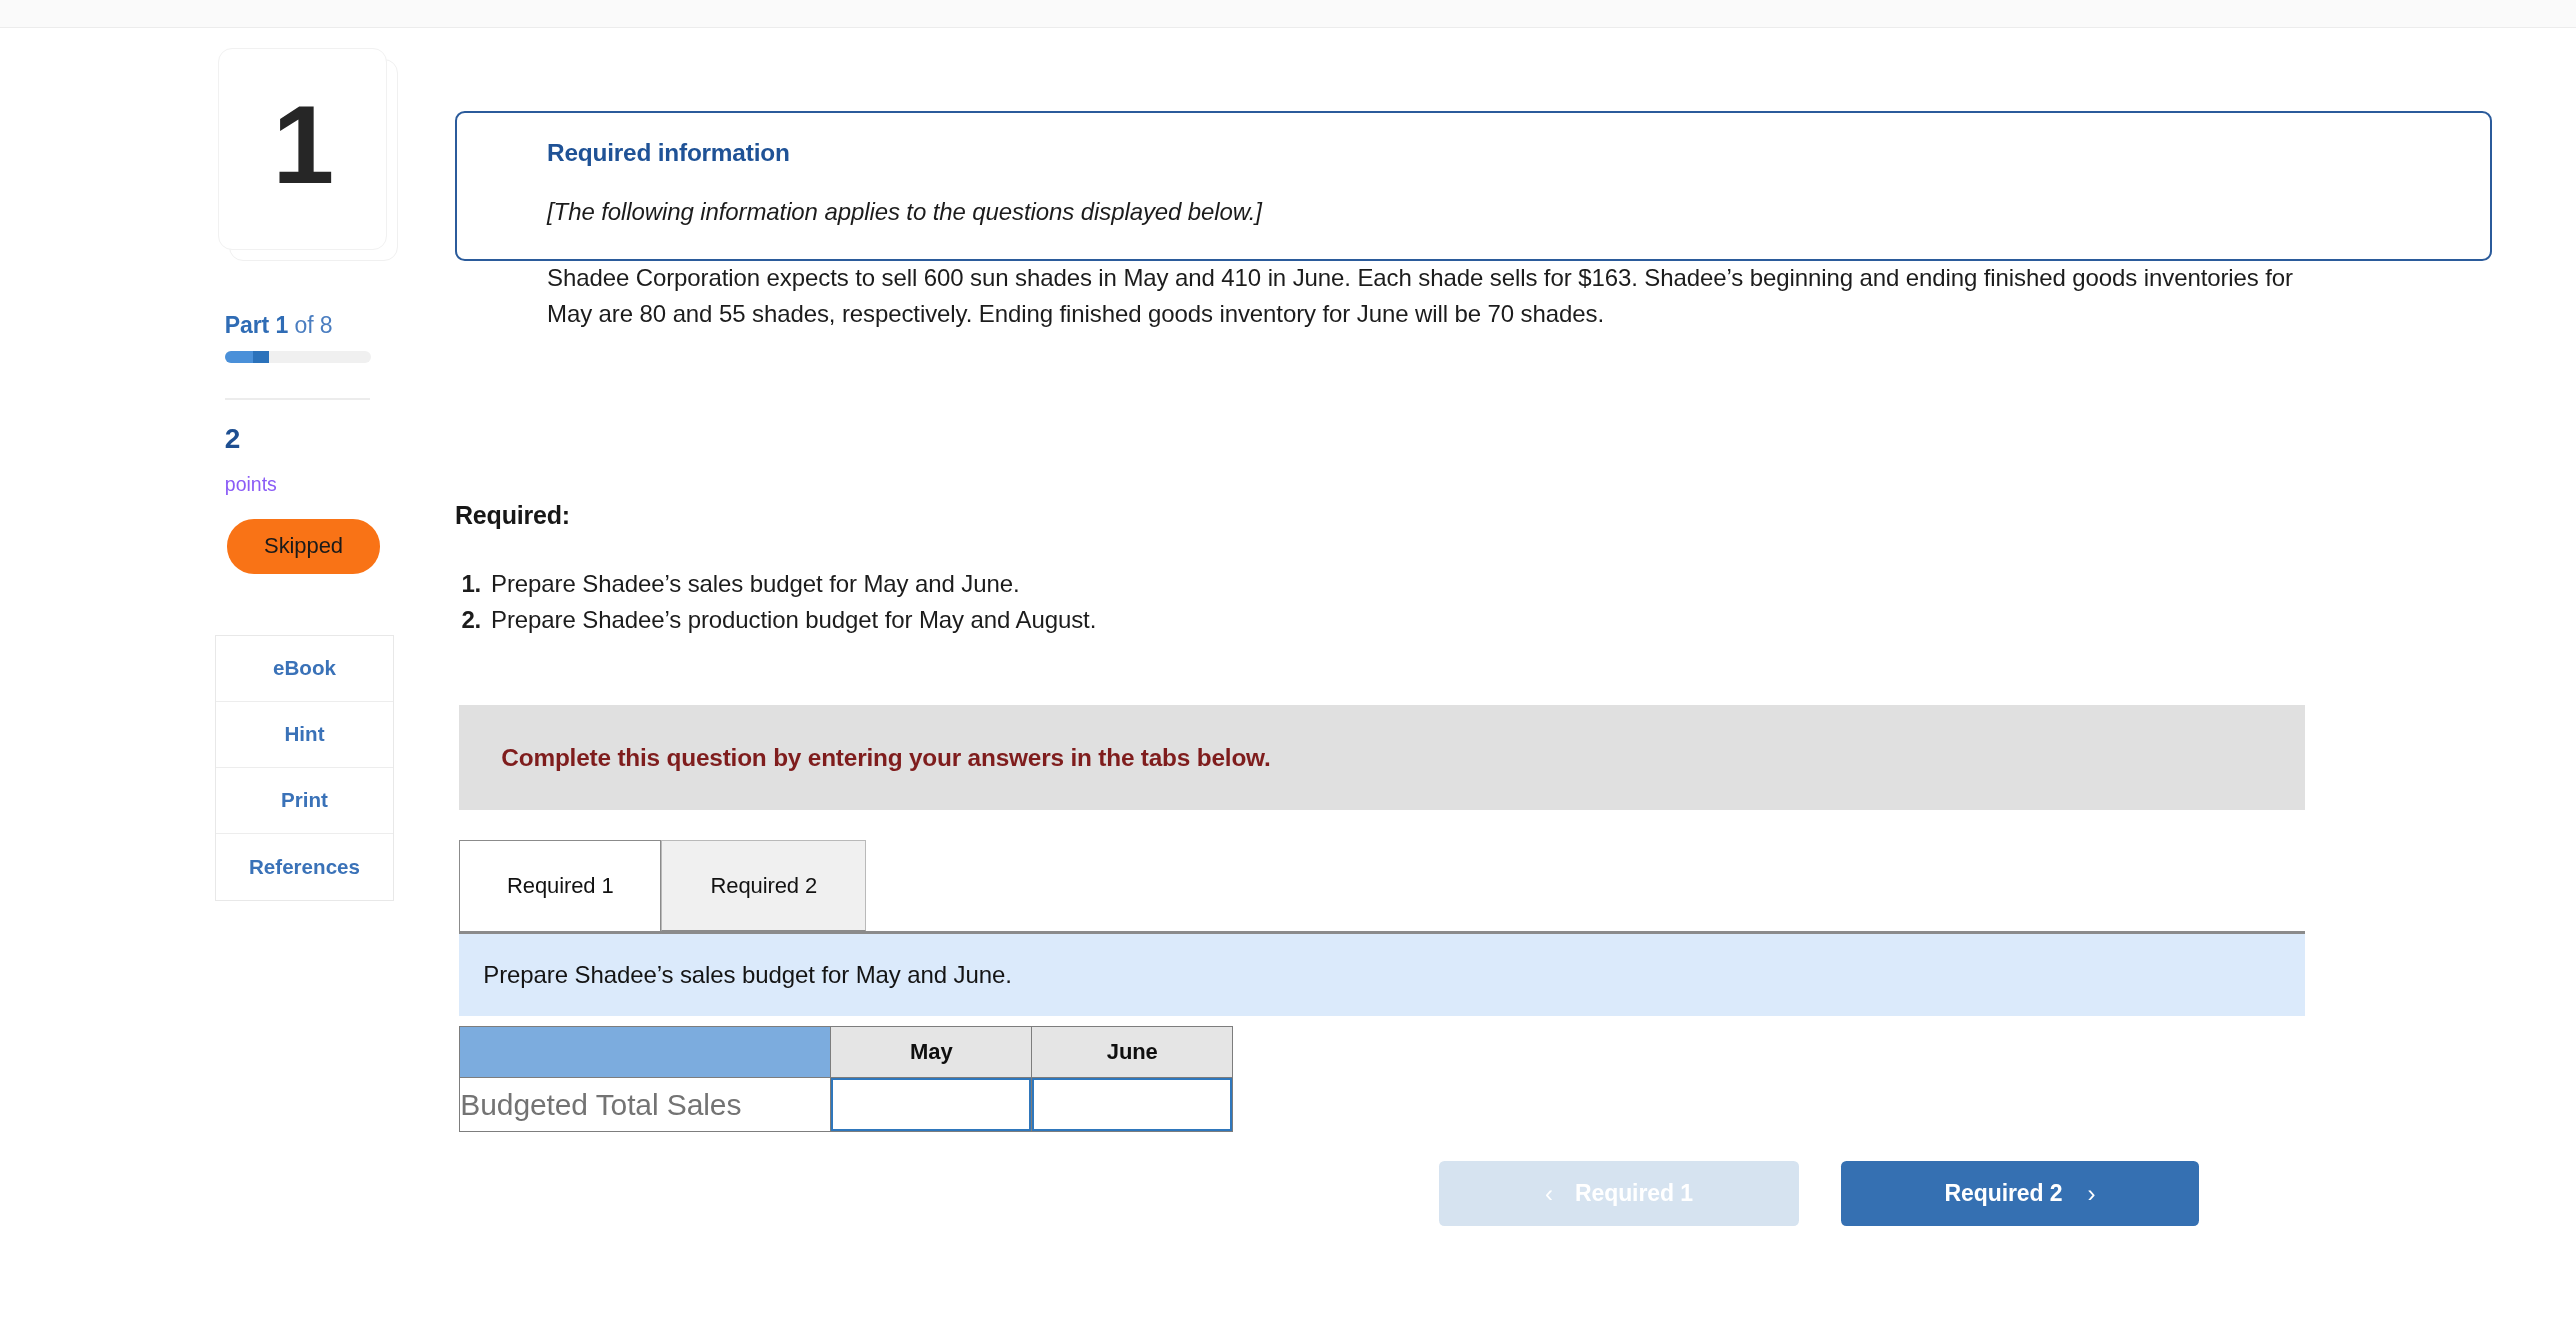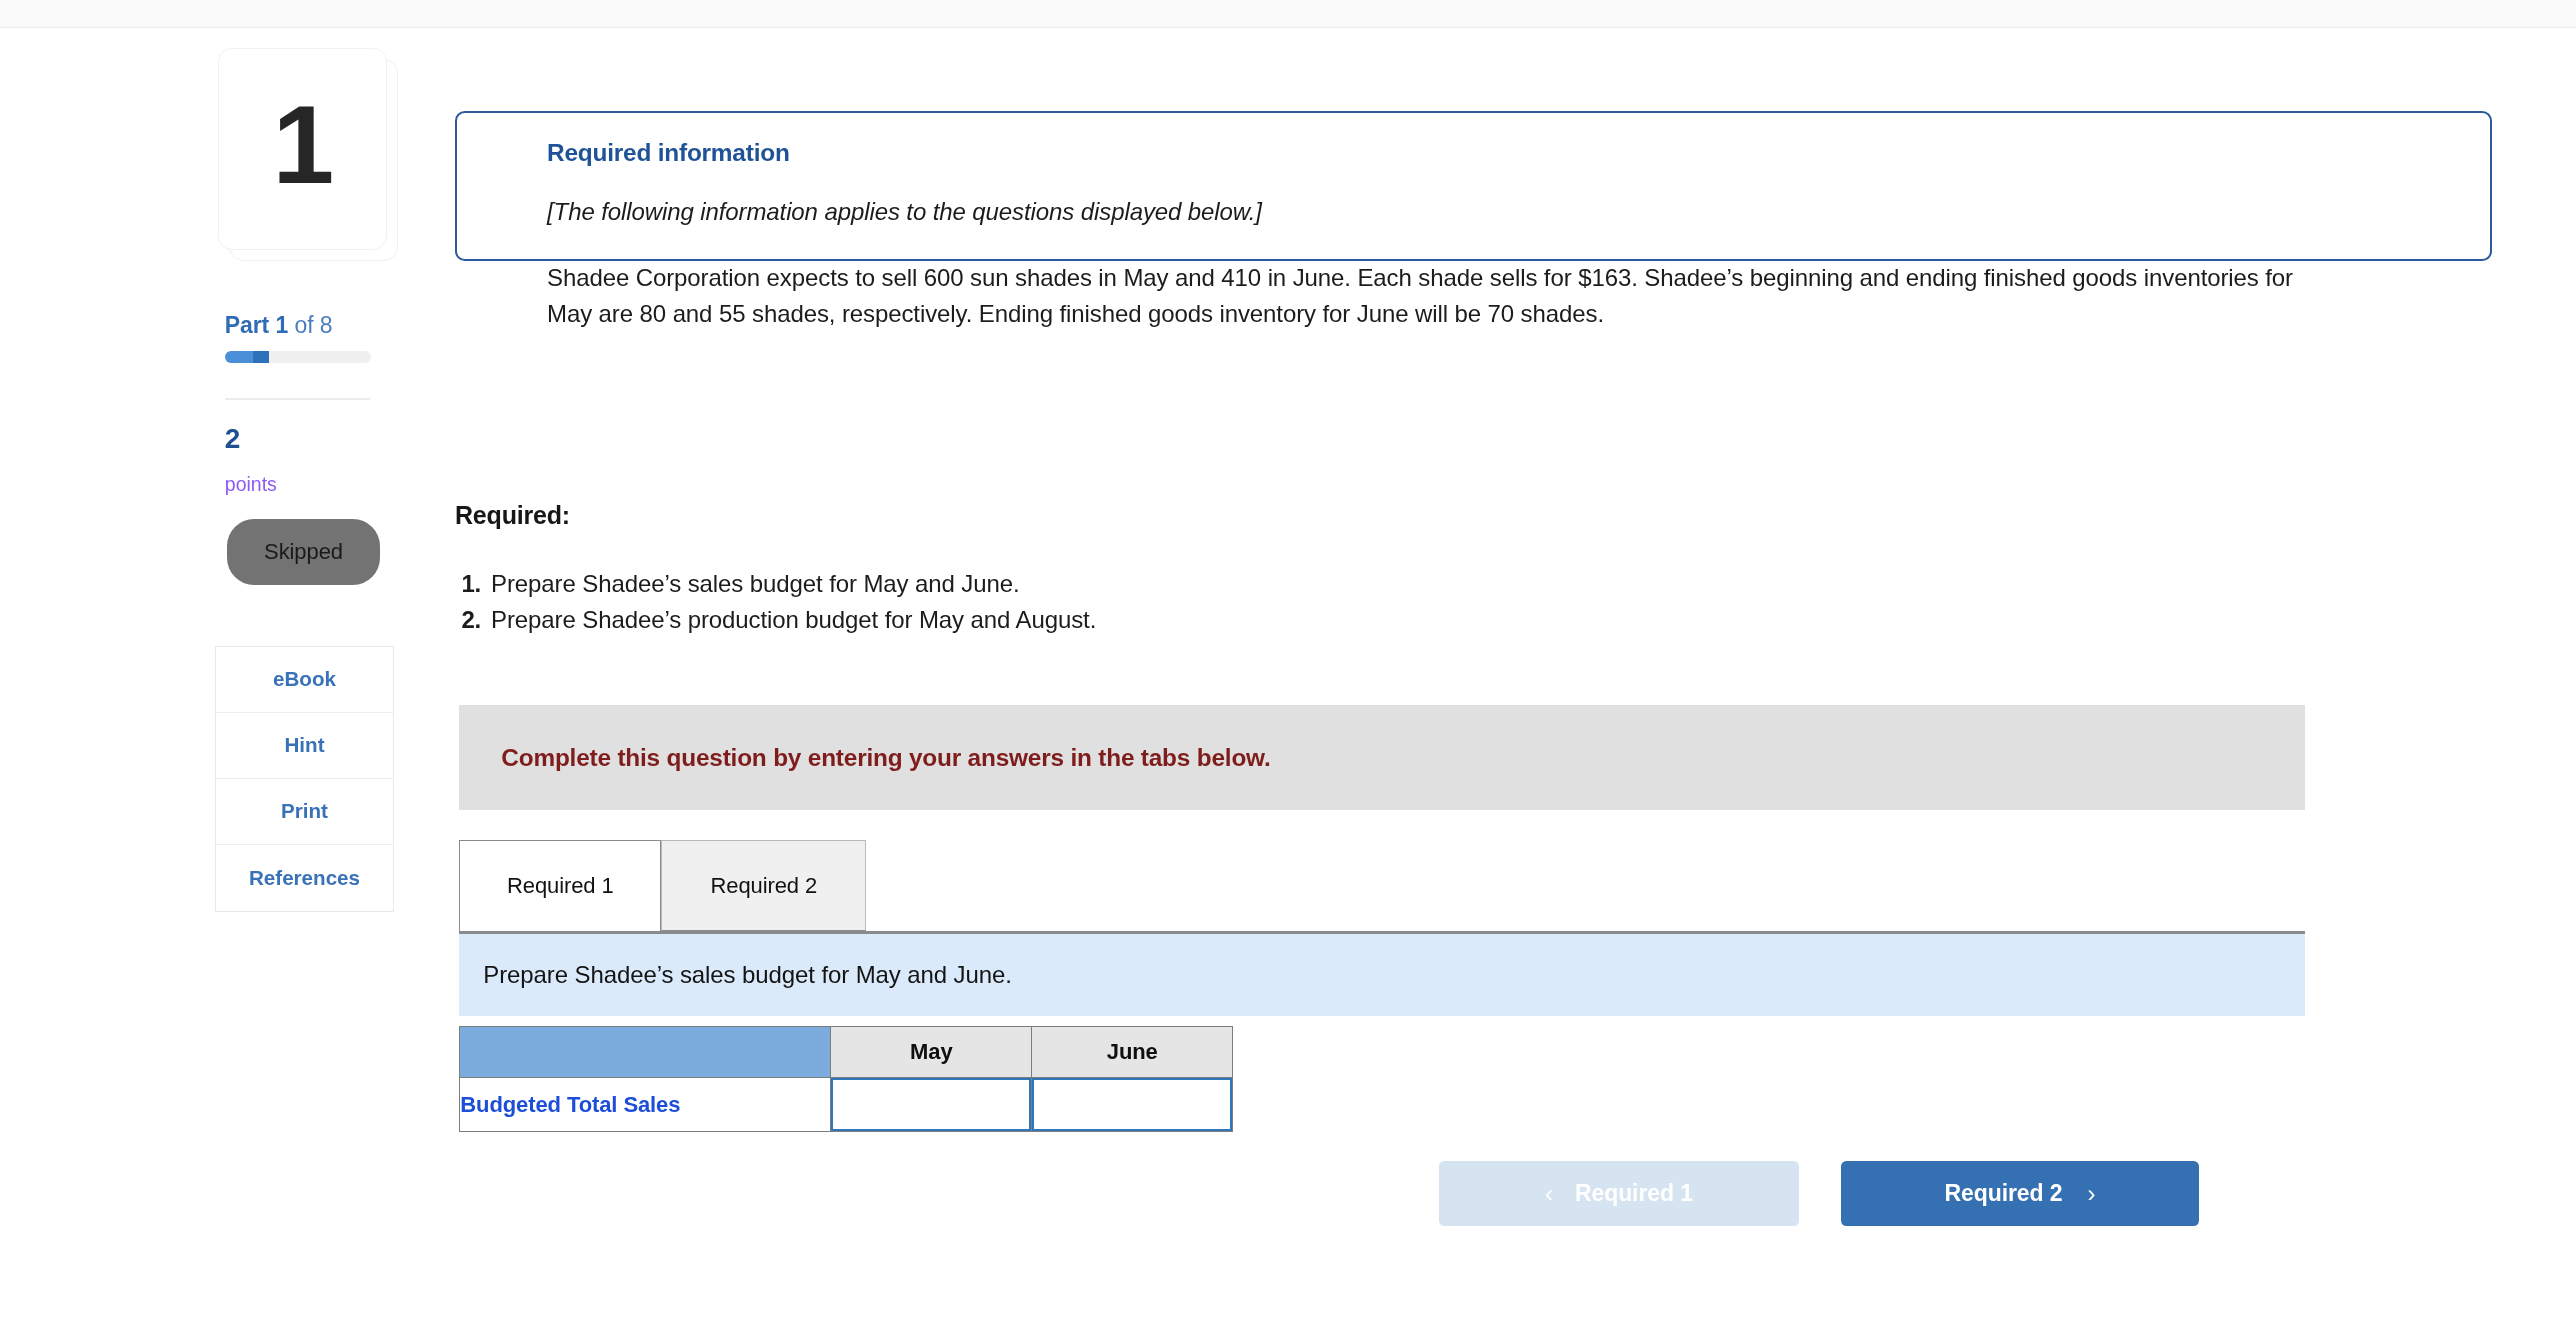--- a/index.html
+++ b/index.html
@@ -60,22 +60,22 @@
     margin-top: 24px; padding-left: 9.8px;
     font-size: 28px; font-weight: 600; color: #1e4f91; line-height: 1.05;
   }
   .points-word {
     padding-left: 9.8px; margin-top: 20px;
     font-size: 19.5px; color: #8b5cf6;
   }
 
   .skipped-badge {
     margin-top: 23px; margin-left: 12px;
-    width: 153px; height: 66px; border-radius: 27px;
-    background: #737373; display: flex; align-items: center; justify-content: center;
+    width: 153px; height: 55px; border-radius: 27px;
+    background: #f97316; display: flex; align-items: center; justify-content: center;
     font-size: 22px; color: #1a1a1a; letter-spacing: -0.1px;
   }
 
   .link-box {
     margin-top: 61px; margin-left: 0px; width: 179px;
     border: 1.6px solid #e8e8e8; background: #fff;
   }
   .link-row {
     height: 66px; display: flex; align-items: center; justify-content: center;
     border-bottom: 1.6px solid #ededed;
@@ -148,22 +148,22 @@
     position: absolute; left: 4.3px; top: 1026px;
     border-collapse: collapse;
   }
   .ans-table td, .ans-table th { border: 1.6px solid #7d7d7d; padding: 0; }
   .th-blank { width: 371px; height: 51px; background: #7cacde; }
   .th-month {
     width: 201px; height: 51px; background: #e5e5e5;
     font-size: 22px; font-weight: 700; color: #0f0f0f; text-align: center; letter-spacing: -0.1px;
   }
   .td-label {
-    height: 54px; background: #ffffff; font-size: 22px; color: #1d4ed8; letter-spacing: -0.1px;
-    padding-left: 8.7px; vertical-align: middle; font-weight: bold;
+    height: 54px; background: #ffffff; font-size: 30px; color: #737373; letter-spacing: -0.1px;
+    padding-left: 8.7px; vertical-align: middle;
   }
   .td-input { height: 54px; background: #ffffff; padding: 1.6px; }
   .cell-input {
     position: relative; width: 100%; height: 100%;
     border: 2.7px solid #2f77bc; background: #ffffff;
   }
 
   
   .nav-row { position: absolute; left: 984px; top: 1161px; display: flex; gap: 42px; }
   .nav-btn {

